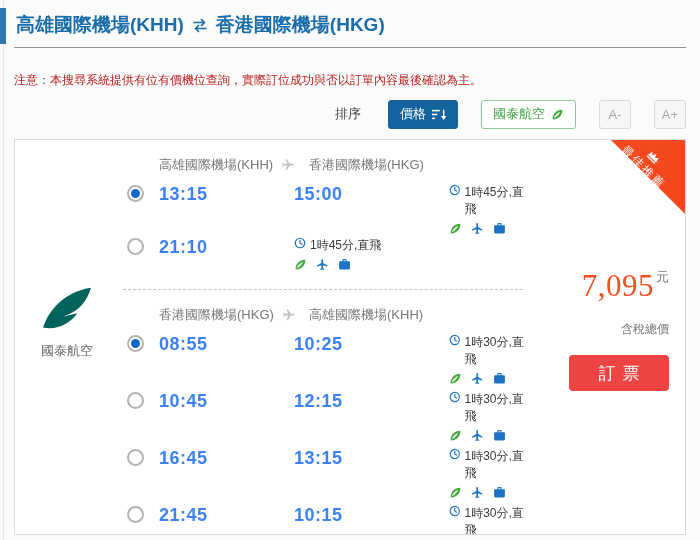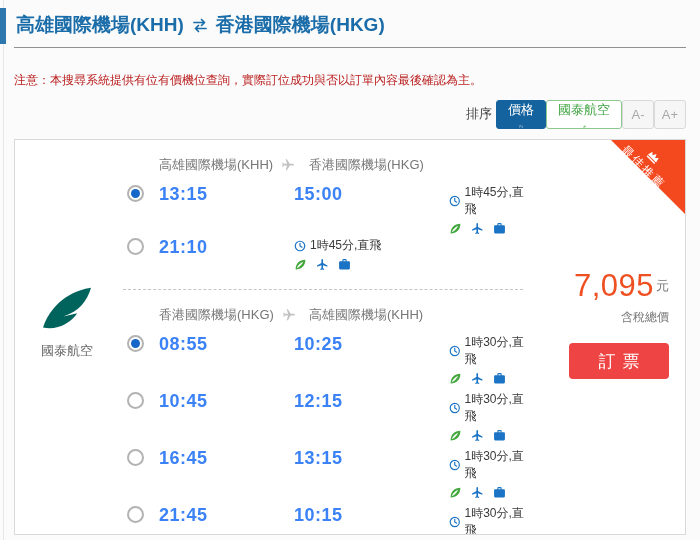--- a/index.html
+++ b/index.html
@@ -8,23 +8,23 @@
   .page-edge { position:absolute; left:3px; top:0; bottom:0; width:1px; background:#e7e7e7; }
 
   
   .hdr { position:relative; padding:12px 14px 0 16px; }
   .hdr-accent { position:absolute; left:0; top:8px; width:6px; height:36px; background:#2d76ae; }
   .hdr h1 { font-size:19px; font-weight:bold; color:#1b6da9; display:flex; align-items:center; gap:7px; line-height:26px; }
   .divider { margin:9px 14px 0 14px; border-top:1px solid #8f8f8f; }
   .notice { margin:24px 14px 0 14px; font-size:12px; color:#b91c1c;font-family:Liberation Serif, serif; }
 
   
-  .toolbar { margin:10px 14px 0 14px; display:flex; justify-content:flex-end; align-items:center; gap:0; height:30px; }
+  .toolbar { margin:10px 14px 0 14px; display:flex; justify-content:flex-end; align-items:center; gap:23px; height:30px; }
   .sort-label { font-size:13px; color:#444; margin-right:4px; }
-  .btn { display:inline-flex; align-items:center; gap:6px; font-size:13px; border-radius:3px; height:29px; padding:0 11px; cursor:pointer; font-family:inherit;flex-direction:column; }
+  .btn { display:inline-flex; align-items:center; gap:6px; font-size:13px; border-radius:3px; height:29px; padding:0 11px; cursor:pointer; font-family:inherit; }
   .btn-price { background:#14639e; color:#fff; border:1px solid #14639e; }
   .btn-carbon { background:#fff; color:#3fa443; border:1px solid #8cc98f; }
   .btn-font { background:#f6f6f6; color:#a8a8a8; border:1px solid #d9d9d9; width:32px; justify-content:center; padding:0; font-size:13px; }
 
   
   .card { position:relative; margin:10px 14px 0 14px; height:396px; background:#fff; border:1px solid #d9d9d9; display:flex; flex-direction:column; overflow:hidden; }
   .card-body { flex:1; display:flex; padding-top:14px; }
 
   .ribbon { position:absolute; top:0; right:0; width:0; height:0; border-top:74px solid #f4481f; border-left:74px solid transparent; }
   .ribbon-inner { position:absolute; top:9px; right:-12px; width:100px; text-align:center; transform:rotate(45deg); color:#fff; z-index:2; }
@@ -34,29 +34,29 @@
 
   .flights { flex:1; padding-top:2px; }
   .g-header { display:grid; grid-template-columns:40px 150px 1fr; align-items:center; color:#777; font-size:13px; margin-bottom:10px; }
   .g-header .dep { display:flex; align-items:center; gap:8px; }
   .row { display:grid; grid-template-columns:40px 135px 155px 1fr; align-items:start; min-height:40px; margin-bottom:2px; }
   .group-return .row { min-height:46px; margin-bottom:6px; }
   .time { font-size:18px; color:#3b82f6; font-weight:600; letter-spacing:0.5px; }
   .radio { width:17px; height:17px; border:2px solid #b3b3b3; border-radius:50%; background:#fff; display:inline-block; position:relative; margin-left:8px; margin-top:1px; cursor:pointer; }
   .radio.selected::after { content:''; position:absolute; inset:2px; border-radius:50%; background:#1467c8; }
   .info { font-size:12px; color:#3a3a3a; }
-  .dur { display:flex; align-items:center; gap:4px; }
+  .dur { display:flex; gap:4px; }
   .amen { display:flex; align-items:center; gap:9px; margin-top:4px; }
   .dashed { border-top:1px dashed #c4c4c4; margin:12px 10px 16px 4px; }
 
   .pricecol { width:152px; padding-right:16px; display:flex; flex-direction:column; align-items:flex-end; }
-  .price { margin-top:114px; display:flex; align-items:center; gap:2px; }
+  .price { margin-top:114px; display:flex; align-items:flex-start; gap:2px;font-family:Liberation Serif, serif; }
   .amount { font-size:31px; color:#ee5022; letter-spacing:0.5px; }
   .cur { font-size:13px; color:#7a7a7a; }
-  .pricenote { font-size:12px; color:#777; margin-top:5px; }
+  .pricenote { font-size:12px; color:#777; margin-top:17px; }
   .book { margin-top:17px; width:100px; height:36px; background:#ef4444; color:#fff; border:none; border-radius:4px; font-size:17px; letter-spacing:7px; padding-left:7px; cursor:pointer; font-family:inherit; }
 
   .next-card { margin:13px 14px 0 14px; height:7px; background:#fff; border:1px solid #ddd; border-bottom:none; }
 
   svg { display:block; }
   .plane-gray { color:#c2c2c2; transform:rotate(90deg); }
   .plane-blue { color:#1a73c4; }
   .leaf { color:#44a83f; }
   .case { color:#1a73c4; }
   .clock { color:#1a73c4; }

